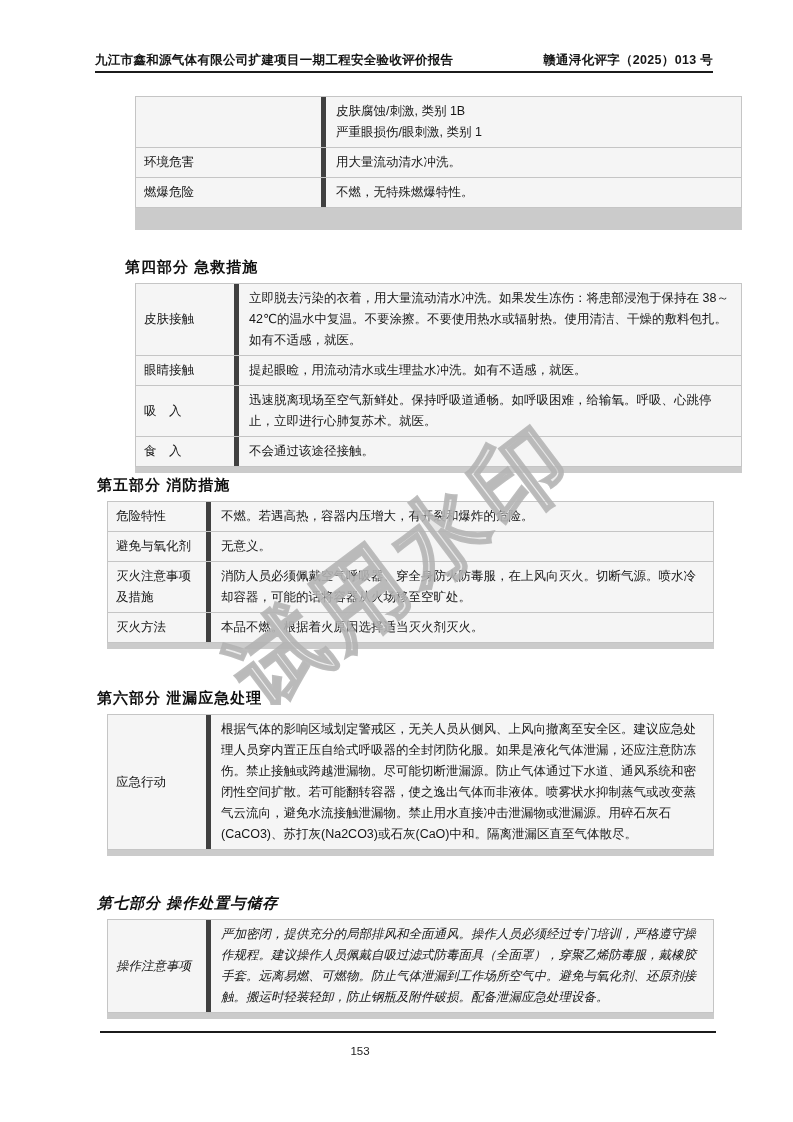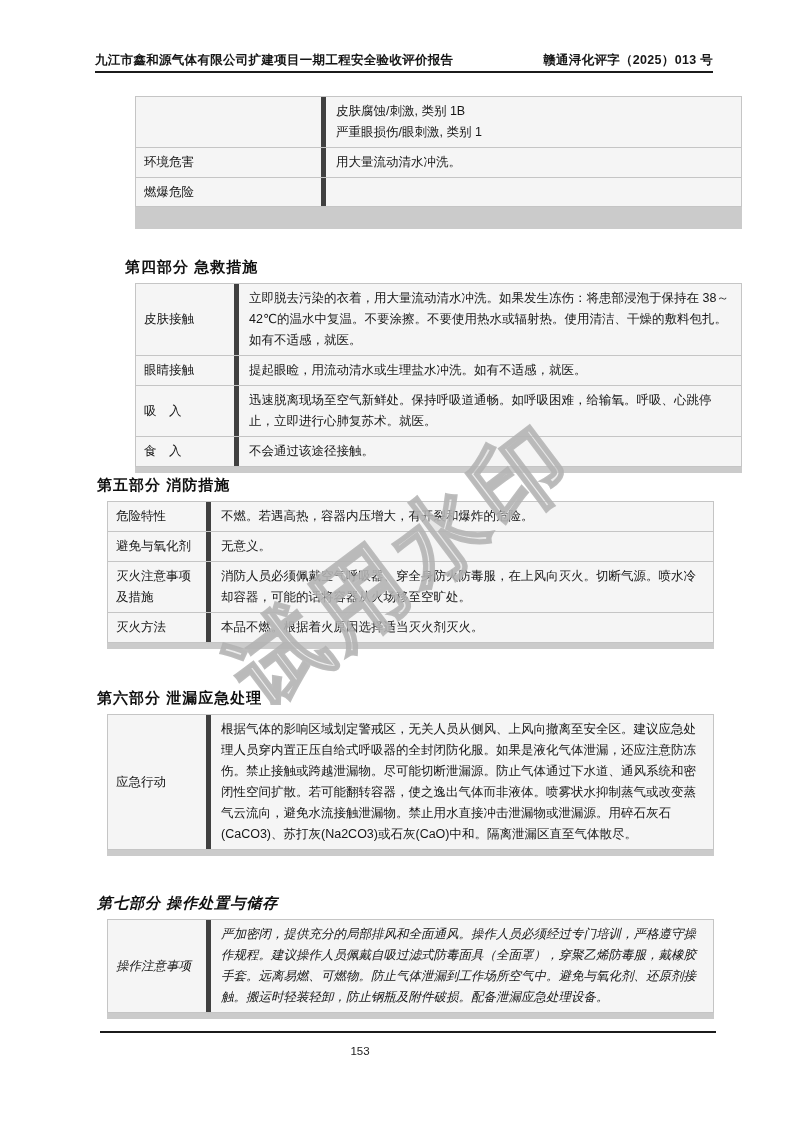--- a/index.html
+++ b/index.html
@@ -88,20 +88,23 @@
             <span class="txt">环境危害</span>
           </div>
           <div class="cell content">
             <span class="txt">用大量流动清水冲洗。</span>
           </div>
         </div>
         <div class="row">
           <div class="cell label">
             <span class="txt">燃爆危险</span>
           </div>
+          <div class="cell content">
+            <span class="txt">不燃，无特殊燃爆特性。</span>
+          </div>
         </div>
       </div>
       <div class="endbar"></div>
     </div>
     <div class="sec s1">
       <div class="sec-title">第四部分 急救措施</div>
       <div class="doc-table">
         <div class="row">
           <div class="cell label">
             <span class="txt">皮肤接触</span>

